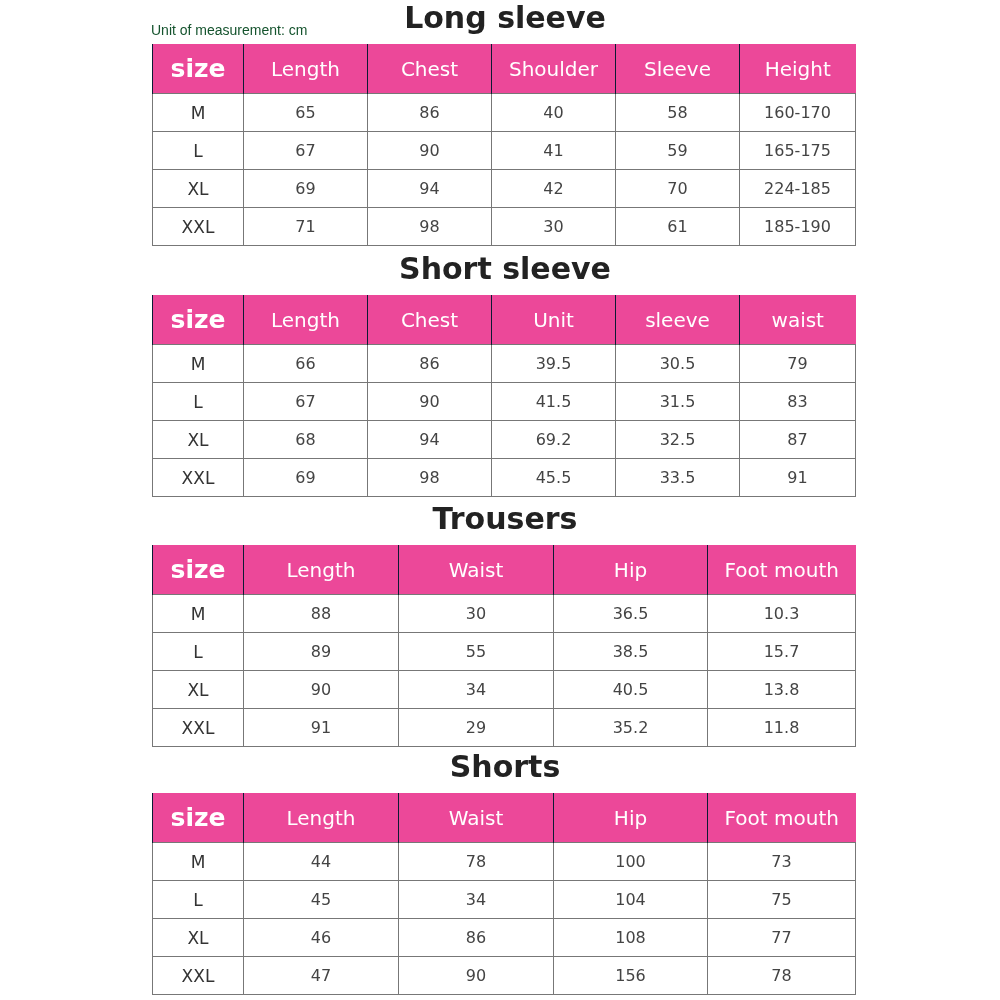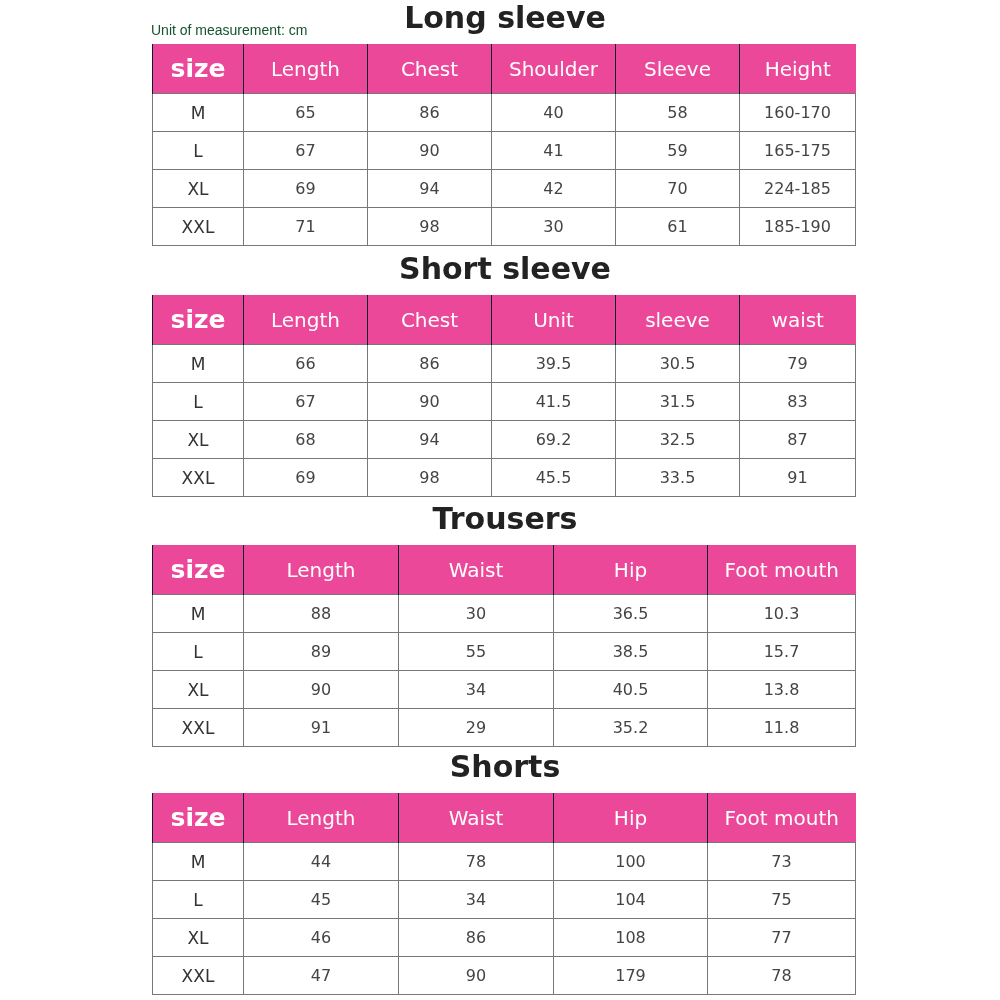--- a/index.html
+++ b/index.html
@@ -216,17 +216,17 @@
         <td class="sz">XL</td>
         <td>46</td>
         <td>86</td>
         <td>108</td>
         <td>77</td>
       </tr>
     <tr>
         <td class="sz">XXL</td>
         <td>47</td>
         <td>90</td>
-        <td>179</td>
+        <td>156</td>
         <td>78</td>
       </tr>
   </tbody>
 </table>
 
 </body></html>

